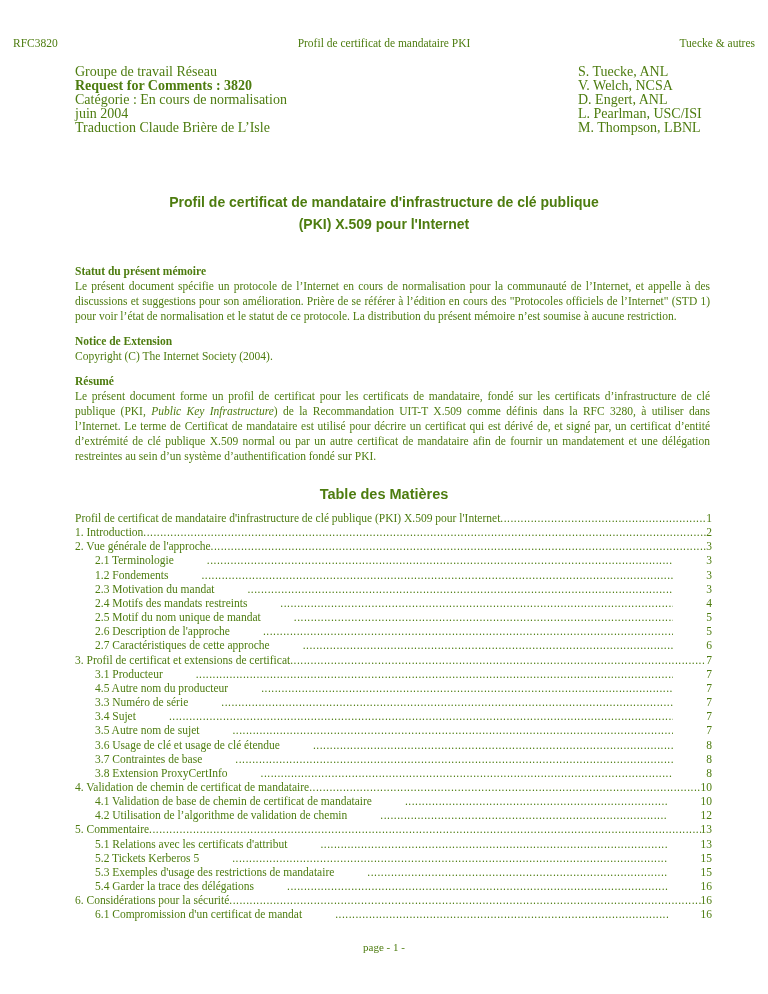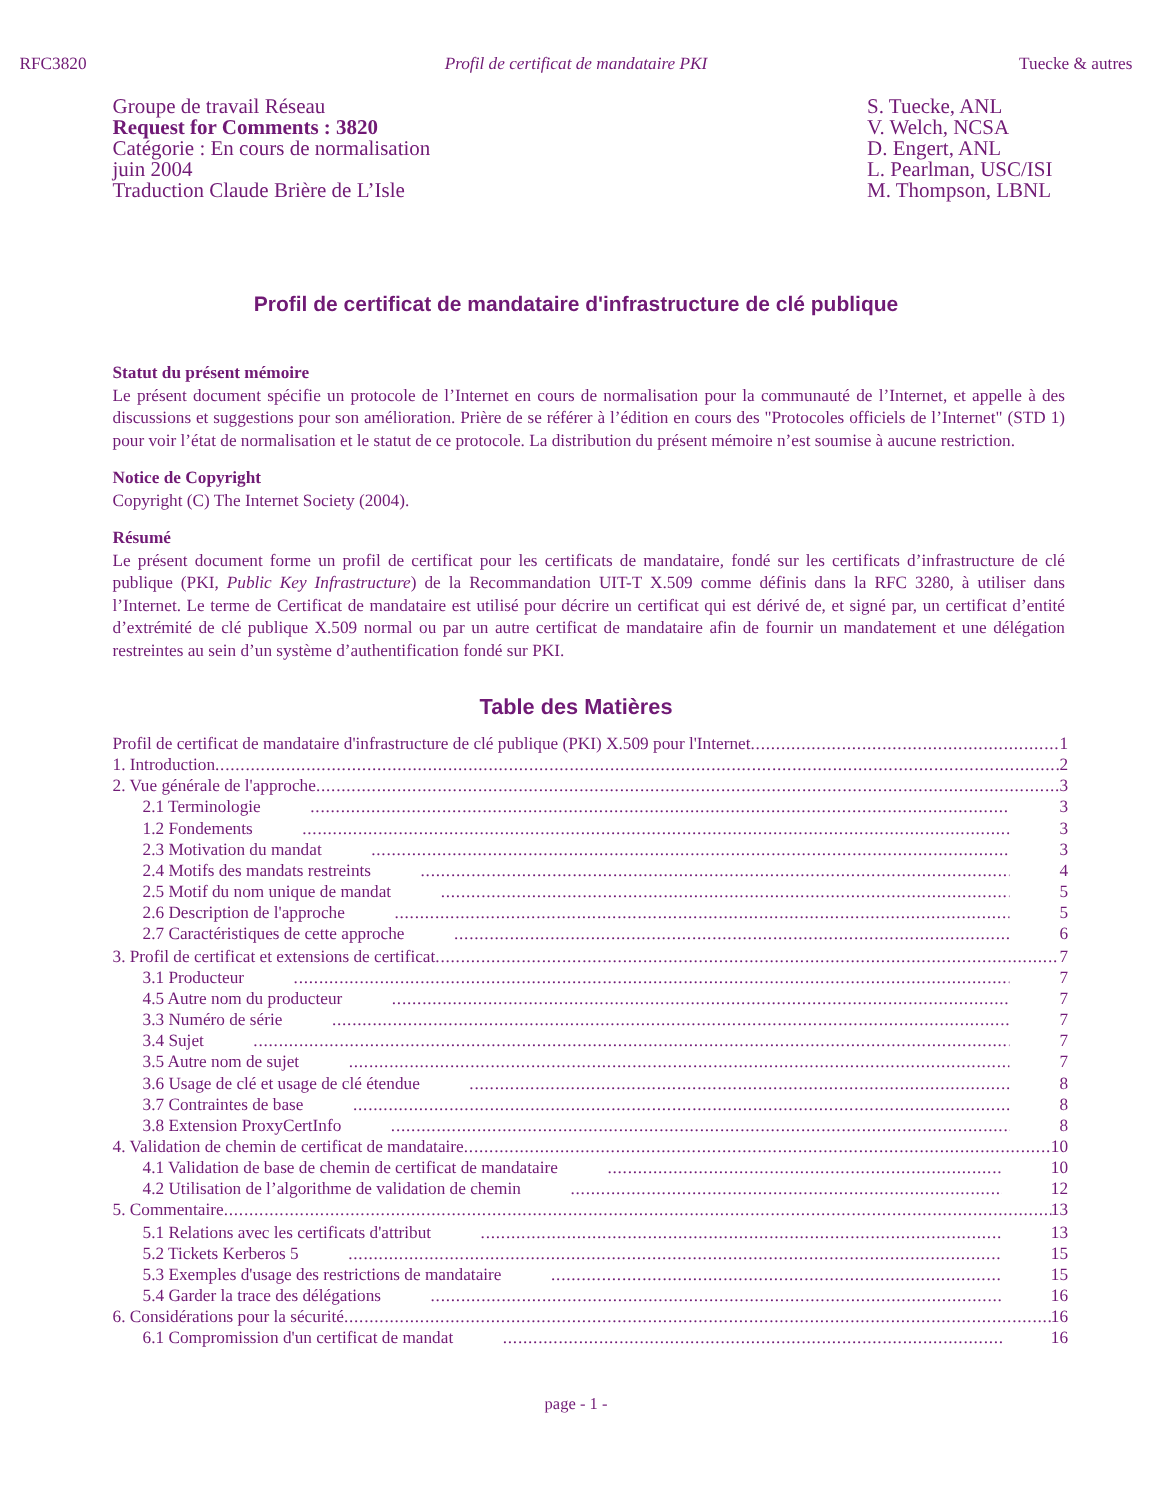--- a/index.html
+++ b/index.html
@@ -3,34 +3,34 @@
 <meta charset="utf-8">
 <style>
   * { margin: 0; padding: 0; box-sizing: border-box; }
   html, body { background: #ffffff; }
   .page {
     position: relative;
     width: 768px;
     height: 994px;
     margin: 0 auto;
     background: #ffffff;
-    color: #701a75;
+    color: #4d7c0f;
     font-family: "Liberation Serif", "DejaVu Serif", serif;
     overflow: hidden;
   }
   
   .running-header {
     position: relative;
     padding-top: 37px;
     font-size: 11.5px;
     line-height: 13px;
   }
   .rh-left  { position: absolute; left: 13px;  top: 37px; }
   .rh-right { position: absolute; right: 13px; top: 37px; text-align: center; }
-  .rh-center { display: block; text-align: center; font-style: italic; }
+  .rh-center { display: block; text-align: center; }
   
   .masthead {
     position: relative;
     margin-top: 15px;
     min-height: 70px;
   }
   .masthead-col { list-style: none; font-size: 14px; line-height: 14px; }
   .masthead-left  { position: absolute; left: 75px; top: 0; }
   .masthead-right { position: absolute; left: 578px; top: 0; }
   .masthead-col li.bold { font-weight: bold; }
@@ -87,21 +87,21 @@
     height: 14px;
   }
   .toc-dots::after {
     content: "......................................................................................................................................................................................................";
     letter-spacing: 0.5px;
   }
   .toc-page { flex: 0 0 auto; text-align: right; }
   
   .page-footer {
     position: absolute;
-    bottom: 52px;
+    bottom: 41px;
     left: 0;
     width: 100%;
     text-align: center;
     font-size: 11px;
   }
 </style>
 </head>
 <body>
 
 <div class="page">
@@ -134,31 +134,32 @@
         <li>D. Engert, ANL</li>
 
         <li>L. Pearlman, USC/ISI</li>
 
         <li>M. Thompson, LBNL</li>
       </ul>
   </div>
 
   <h1 class="doc-title">
     <div>Profil de certificat de mandataire d'infrastructure de clé publique</div>
+    <div>(PKI) X.509 pour l'Internet</div>
   </h1>
 
   <div class="content">
 
     <div class="section section-statut">
       <div class="section-heading">Statut du présent mémoire</div>
       <div class="section-body">Le présent document spécifie un protocole de l’Internet en cours de normalisation pour la communauté de l’Internet, et appelle à des discussions et suggestions pour son amélioration. Prière de se référer à l’édition en cours des "Protocoles officiels de l’Internet" (STD 1) pour voir l’état de normalisation et le statut de ce protocole. La distribution du présent mémoire n’est soumise à aucune restriction.</div>
     </div>
 
     <div class="section section-copyright">
-      <div class="section-heading">Notice de Copyright</div>
+      <div class="section-heading">Notice de Extension</div>
       <div class="section-body">Copyright (C) The Internet Society (2004).</div>
     </div>
 
     <div class="section section-resume">
       <div class="section-heading">Résumé</div>
       <div class="section-body"><span>Le présent document forme un profil de certificat pour les certificats de mandataire, fondé sur les certificats d’infrastructure de clé publique (PKI, </span><span class="italic">Public Key Infrastructure</span><span>) de la Recommandation UIT-T X.509 comme définis dans la RFC 3280, à utiliser dans l’Internet. Le terme de Certificat de mandataire est utilisé pour décrire un certificat qui est dérivé de, et signé par, un certificat d’entité d’extrémité de clé publique X.509 normal ou par un autre certificat de mandataire afin de fournir un mandatement et une délégation restreintes au sein d’un système d’authentification fondé sur PKI.</span></div>
     </div>
 
   </div>
 

